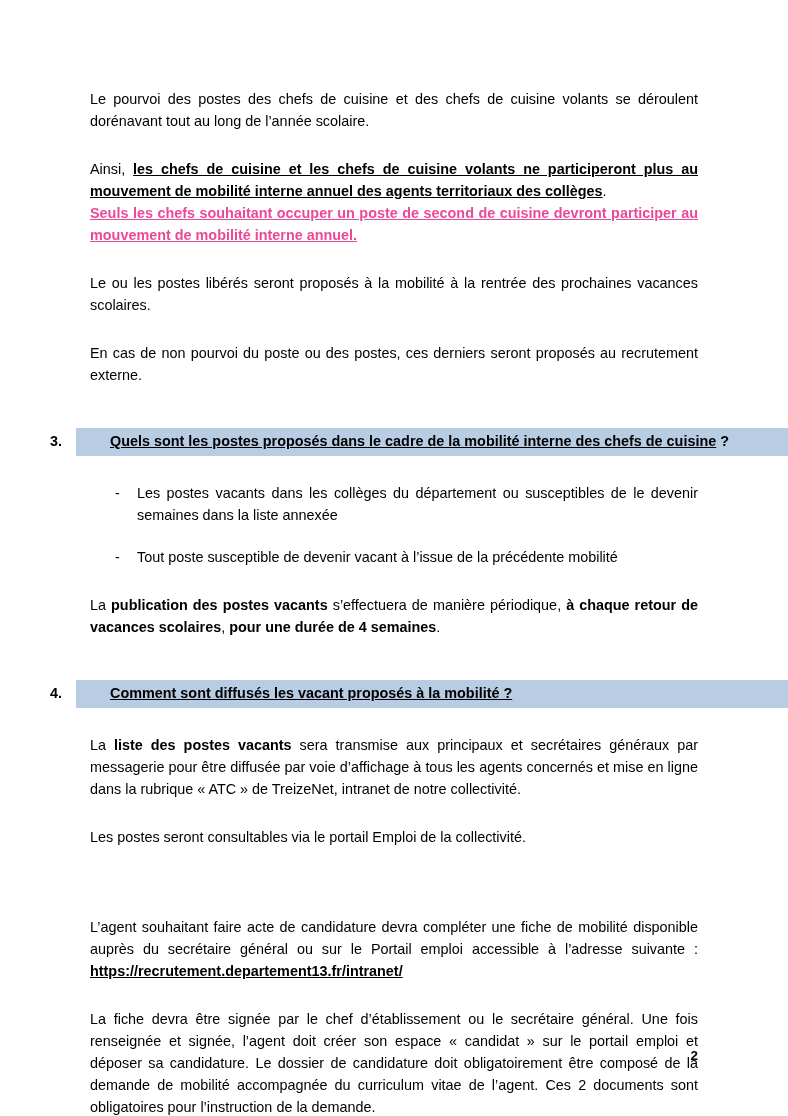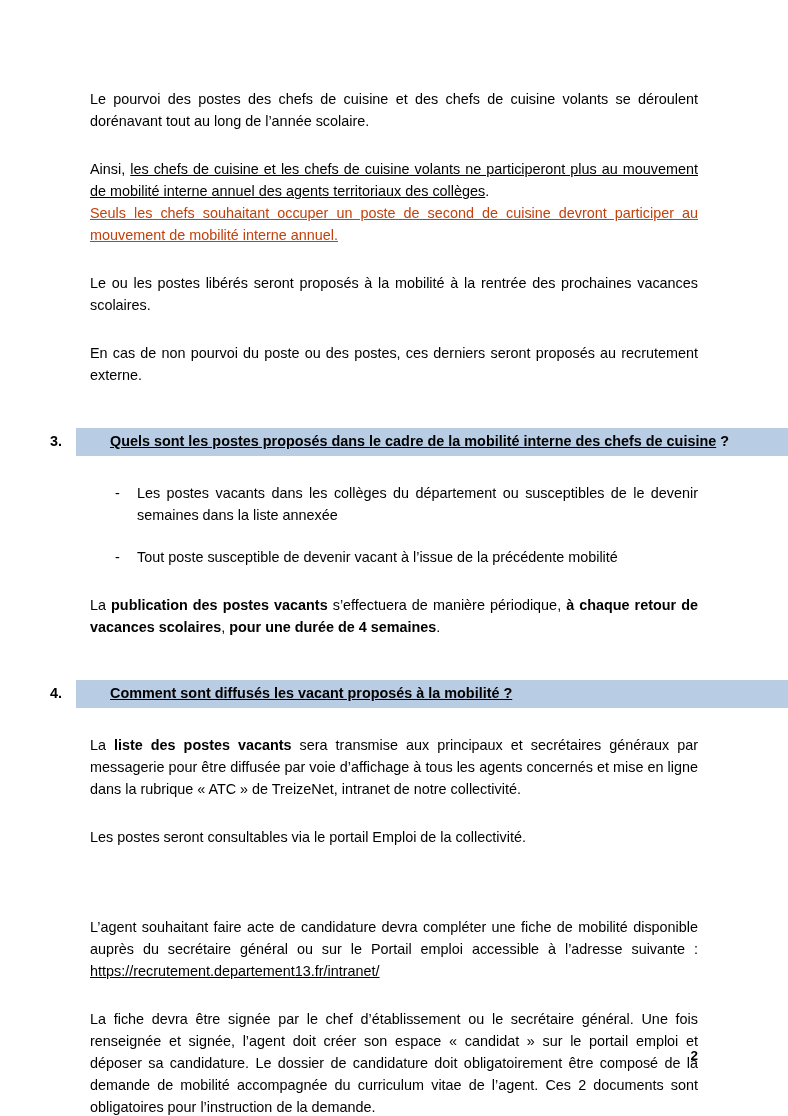--- a/index.html
+++ b/index.html
@@ -33,22 +33,22 @@
     font-size: 14.4px;
     line-height: 22px;
     text-align: justify;
     text-justify: inter-word;
     color: #000;
   }
   .gap-md { height: 26px; }
   .gap-xl { height: 42px; }
 
   b, strong { font-weight: bold; }
-  .bu { font-weight: normal; text-decoration: underline; margin-top: 12px; }
-  .red { color: #c2410c; }
+  .bu { font-weight: bold; text-decoration: underline; margin-top: 12px; }
+  .red { color: #ec4899; }
 
   
   .heading-band {
     position: relative;
     left: -14px;
     width: 756px;
     background: #b8cce4;
     box-sizing: border-box;
     padding: 3px 4px 4px 4px;
     display: block;

